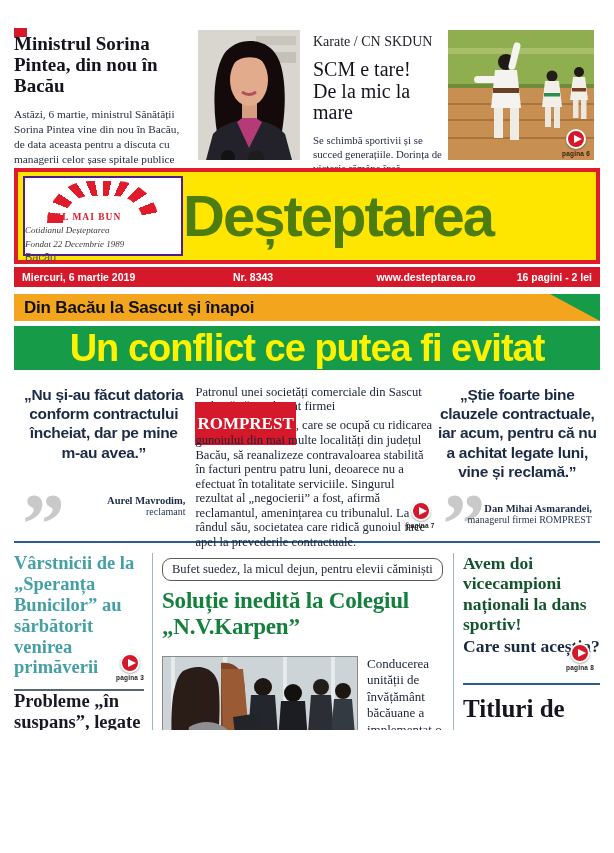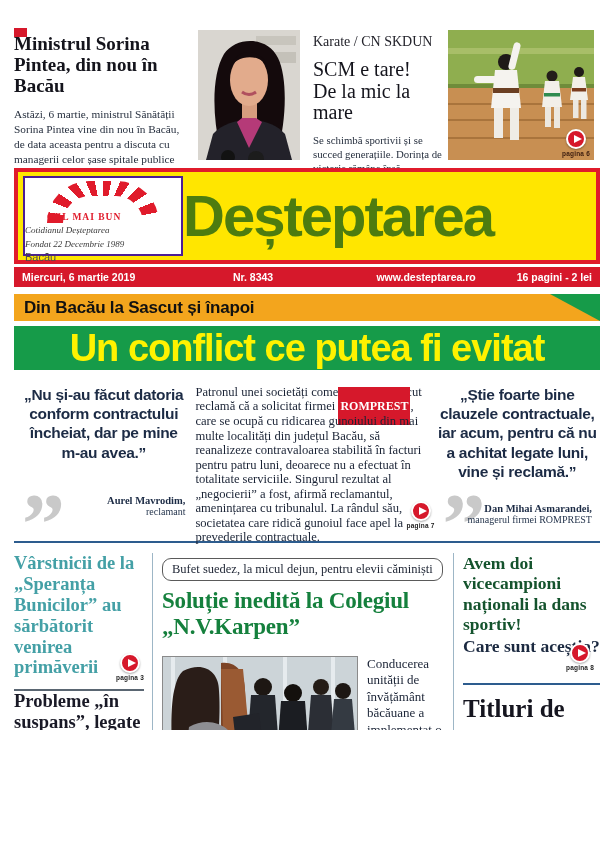--- a/index.html
+++ b/index.html
@@ -53,21 +53,21 @@
   .qbox.l{width:180px;padding:2px 6px 0}
   .qbox.r{width:166px;padding:2px 2px 0}
   .qtext{font:bold 15.5px/1.24 "Liberation Sans",sans-serif;color:#1c2b45;letter-spacing:-.3px}
   .qglyph{position:absolute;left:8px;bottom:2px;font:bold 86px "Liberation Serif",serif;color:#c9c9c9;line-height:.15;pointer-events:none}
   .qattr{position:absolute;right:8px;bottom:16px;text-align:right}
   .qbox.r .qattr{bottom:8px}
   .qname{display:block;font:bold 10.5px "Liberation Serif",serif;color:#1c2b45}
   .qrole{display:block;font:10px "Liberation Serif",serif;color:#26364e}
   .leadcol{width:242px;position:relative;padding:2px 2px 0}
   .leadcol p{font:12.6px/1.15 "Liberation Serif",serif;color:#1a2335}
-  .hl{background:#d6182b;color:#fff;font-weight:bold;padding:12px 2px;font-size:12px}
+  .hl{background:#d6182b;color:#fff;font-weight:bold;padding:12px 2px;font-size:17px}
   .midrule{border-top:2px solid #2d5c8e;margin-top:8px}
 
   
   .bottom{display:flex;margin-top:10px;height:302px}
   .c1{width:138px;padding-right:8px}
   .c1 .item{position:relative}
   .c1 h3{font:bold 18.5px/1.13 "Liberation Serif",serif;color:#191926}
   .c1 .item1{height:152px;border-bottom:2px solid #2d5c8e;margin-bottom:10px}
   .c1 .item2{height:138px;border-bottom:2px solid #5a6672}
   .c1 .item2 h3{color:#44a0a6}

